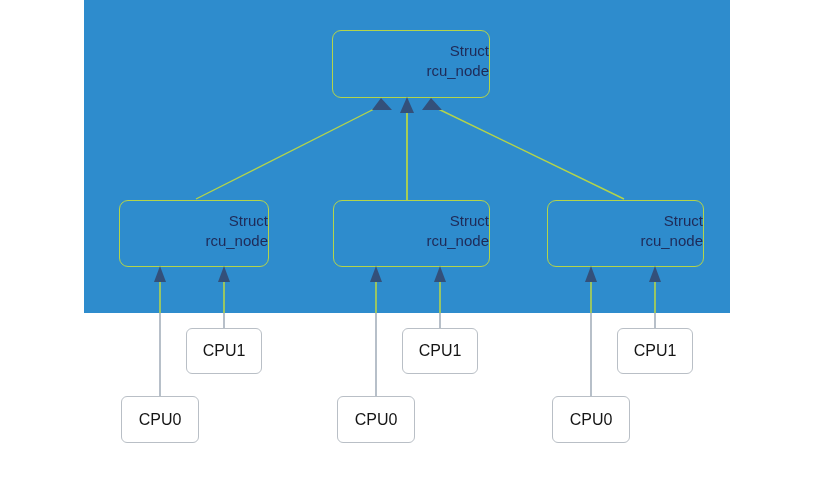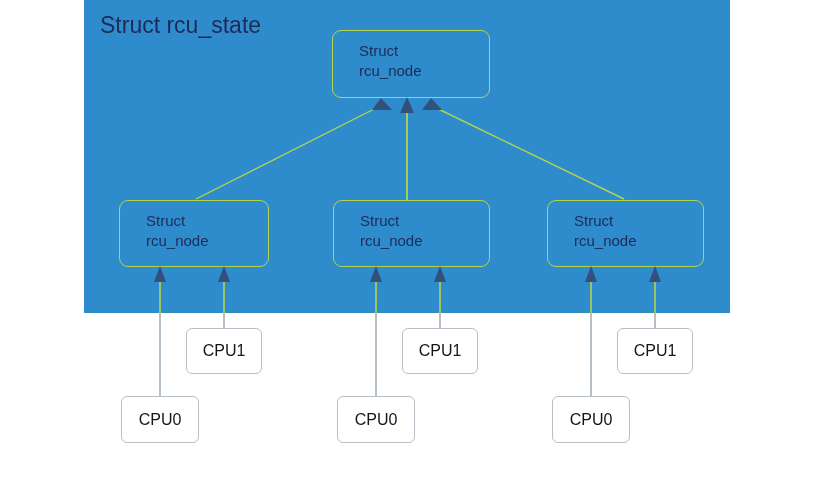--- a/index.html
+++ b/index.html
@@ -54,20 +54,21 @@
     background: transparent;
     color: #1f2a57;
     font-size: 15px;
     line-height: 20px;
     padding-top: 10px;
     padding-left: 26px;
   }
   .node-box .line {
     display: block;
     white-space: nowrap;
+    text-align: right;
   }
 
   #root-node   { left: 332px; top: 30px;  width: 158px; height: 68px; }
   #node-left   { left: 119px; top: 200px; width: 150px; height: 67px; }
   #node-mid    { left: 333px; top: 200px; width: 157px; height: 67px; }
   #node-right  { left: 547px; top: 200px; width: 157px; height: 67px; }
 
   
   .cpu-box {
     position: absolute;
@@ -99,21 +100,20 @@
     pointer-events: none;
     z-index: 2;
   }
 </style>
 </head>
 <body>
 
 <div id="stage">
 
   <div class="panel"></div>
-  <div class="panel-title">Struct rcu_state</div>
 
   <svg id="links" viewBox="0 0 838 484" width="838" height="484">
 
     <line x1="196" y1="199" x2="384" y2="104" stroke="#b4d44a" stroke-width="1.4"></line>
 
     <line x1="624" y1="199" x2="428" y2="104" stroke="#b4d44a" stroke-width="1.4"></line>
 
     <line x1="407" y1="200" x2="407" y2="104" stroke="#b4d44a" stroke-width="1.8"></line>
 
     <polygon points="381,98 392,110 372,110" fill="#33507a"></polygon>

